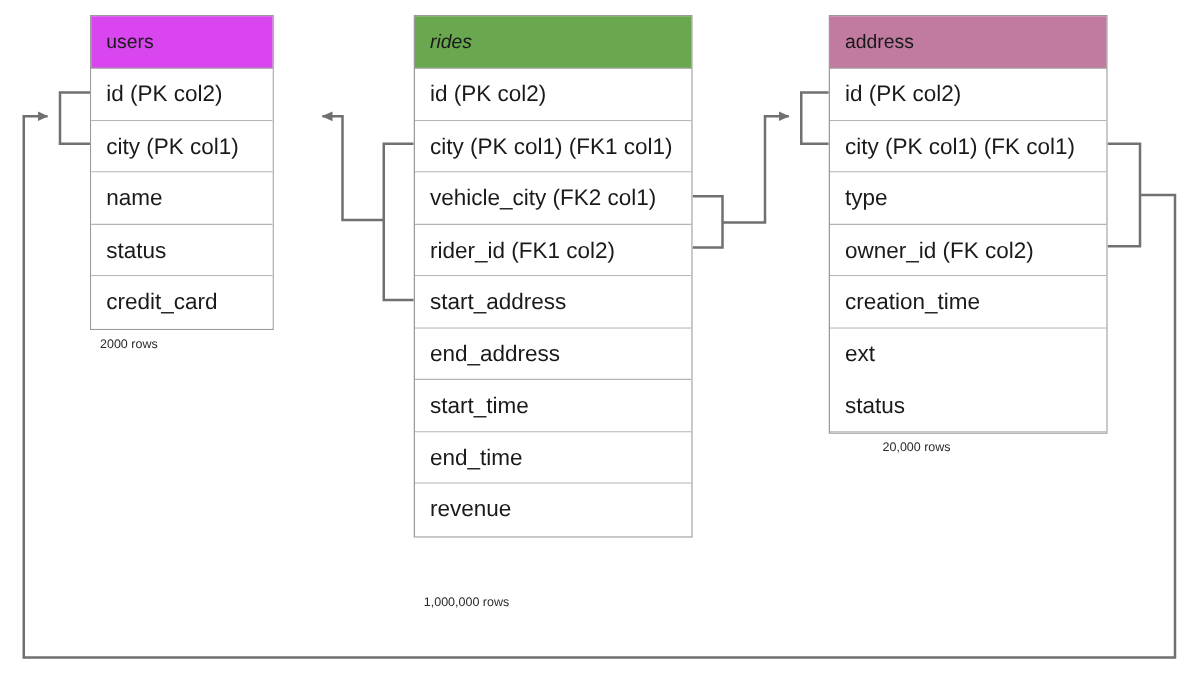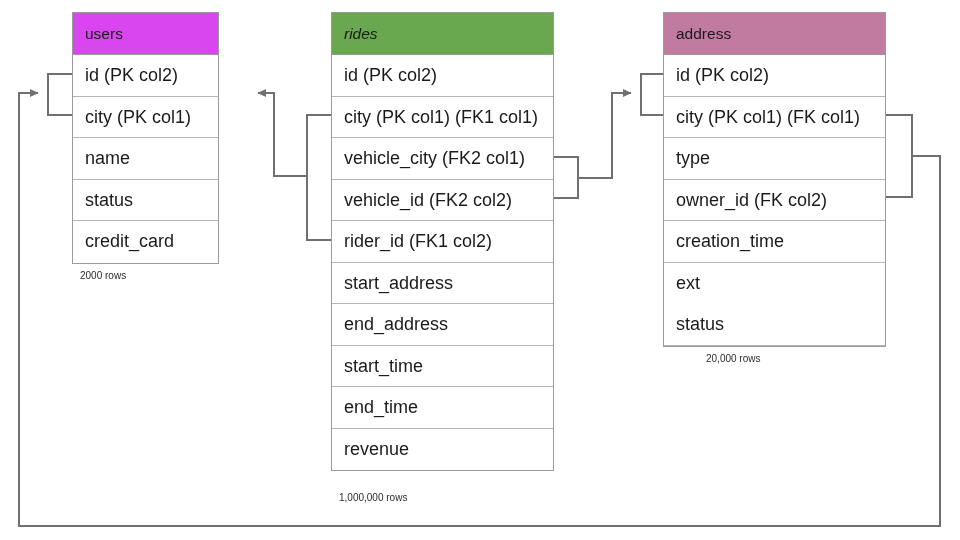--- a/index.html
+++ b/index.html
@@ -108,29 +108,28 @@
     <div class="table-row">status</div>
     <div class="table-row last">credit_card</div>
   </div>
   <div class="row-count" style="left:80px; top:270px;">2000 rows</div>
 
   <div class="table-box" style="left:331px; top:12px; width:223px;">
     <div class="table-header" style="background:#6aa84f;font-style:italic;">rides</div>
     <div class="table-row">id (PK col2)</div>
     <div class="table-row">city (PK col1) (FK1 col1)</div>
     <div class="table-row">vehicle_city (FK2 col1)</div>
-    <div class="table-row">vehicle_id (FK2 col2)</div>
     <div class="table-row">rider_id (FK1 col2)</div>
     <div class="table-row">start_address</div>
     <div class="table-row">end_address</div>
     <div class="table-row">start_time</div>
     <div class="table-row">end_time</div>
     <div class="table-row last">revenue</div>
   </div>
-  <div class="row-count" style="left:339px; top:492px;">1,000,000 rows</div>
+  <div class="row-count" style="left:339px; top:477px;">1,000,000 rows</div>
 
   <div class="table-box" style="left:663px; top:12px; width:223px;">
     <div class="table-header" style="background:#c27ba0;">address</div>
     <div class="table-row">id (PK col2)</div>
     <div class="table-row">city (PK col1) (FK col1)</div>
     <div class="table-row">type</div>
     <div class="table-row">owner_id (FK col2)</div>
     <div class="table-row">creation_time</div>
     <div class="table-row last">ext</div>
     <div class="table-row">status</div>

